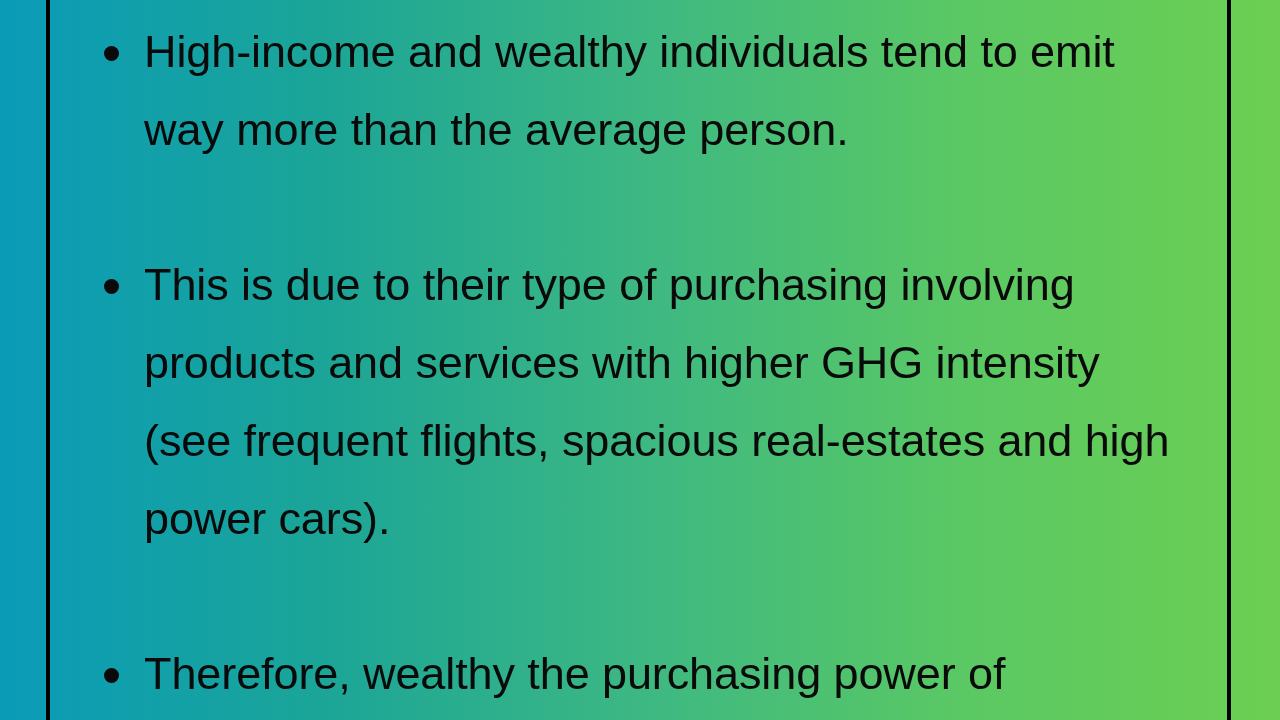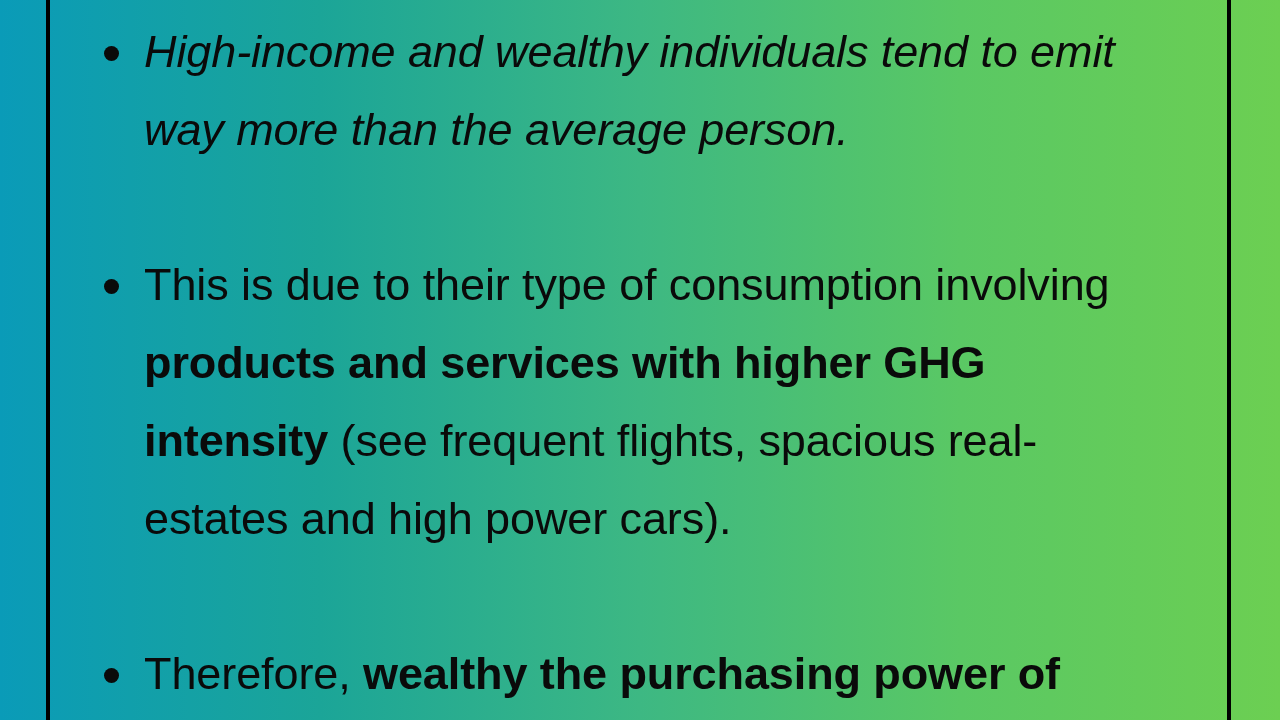--- a/index.html
+++ b/index.html
@@ -64,43 +64,43 @@
     position: absolute;
     left: 4px;
     top: 33px;
     width: 15px;
     height: 15px;
     background: #0a0a0a;
     border-radius: 50%;
   }
 
   .bullet-item .txt { display: inline; }
-  .bullet-item b { font-weight: 700; }
+  .bullet-item b { font-weight: 400; }
 
   
-  #item-0 { margin-top: 13px; font-style: italic; }
+  #item-0 { margin-top: 13px; }
   #item-1 { margin-top: 77px; }
   #item-2 { margin-top: 77px; }
 </style>
 </head>
 <body>
 
 <div id="slide">
 
   <div class="vrule left"></div>
   <div class="vrule right"></div>
 
   <ul id="bullet-list">
     <li class="bullet-item" id="item-0">
       <span class="dot"></span>
       <span class="txt" id="txt-0"><span>High-income and wealthy individuals tend to emit way more than the average person.</span></span>
     </li>
     <li class="bullet-item" id="item-1">
       <span class="dot"></span>
-      <span class="txt" id="txt-1"><span>This is due to their type of consumption involving </span><b>products and services with higher GHG intensity</b><span> (see frequent flights, spacious real-estates and high power cars).</span></span>
+      <span class="txt" id="txt-1"><span>This is due to their type of purchasing involving </span><b>products and services with higher GHG intensity</b><span> (see frequent flights, spacious real-estates and high power cars).</span></span>
     </li>
     <li class="bullet-item" id="item-2">
       <span class="dot"></span>
       <span class="txt" id="txt-2"><span>Therefore, </span><b>wealthy the purchasing power of</b></span>
     </li>
   </ul>
 
 </div>
 
 </body></html>

